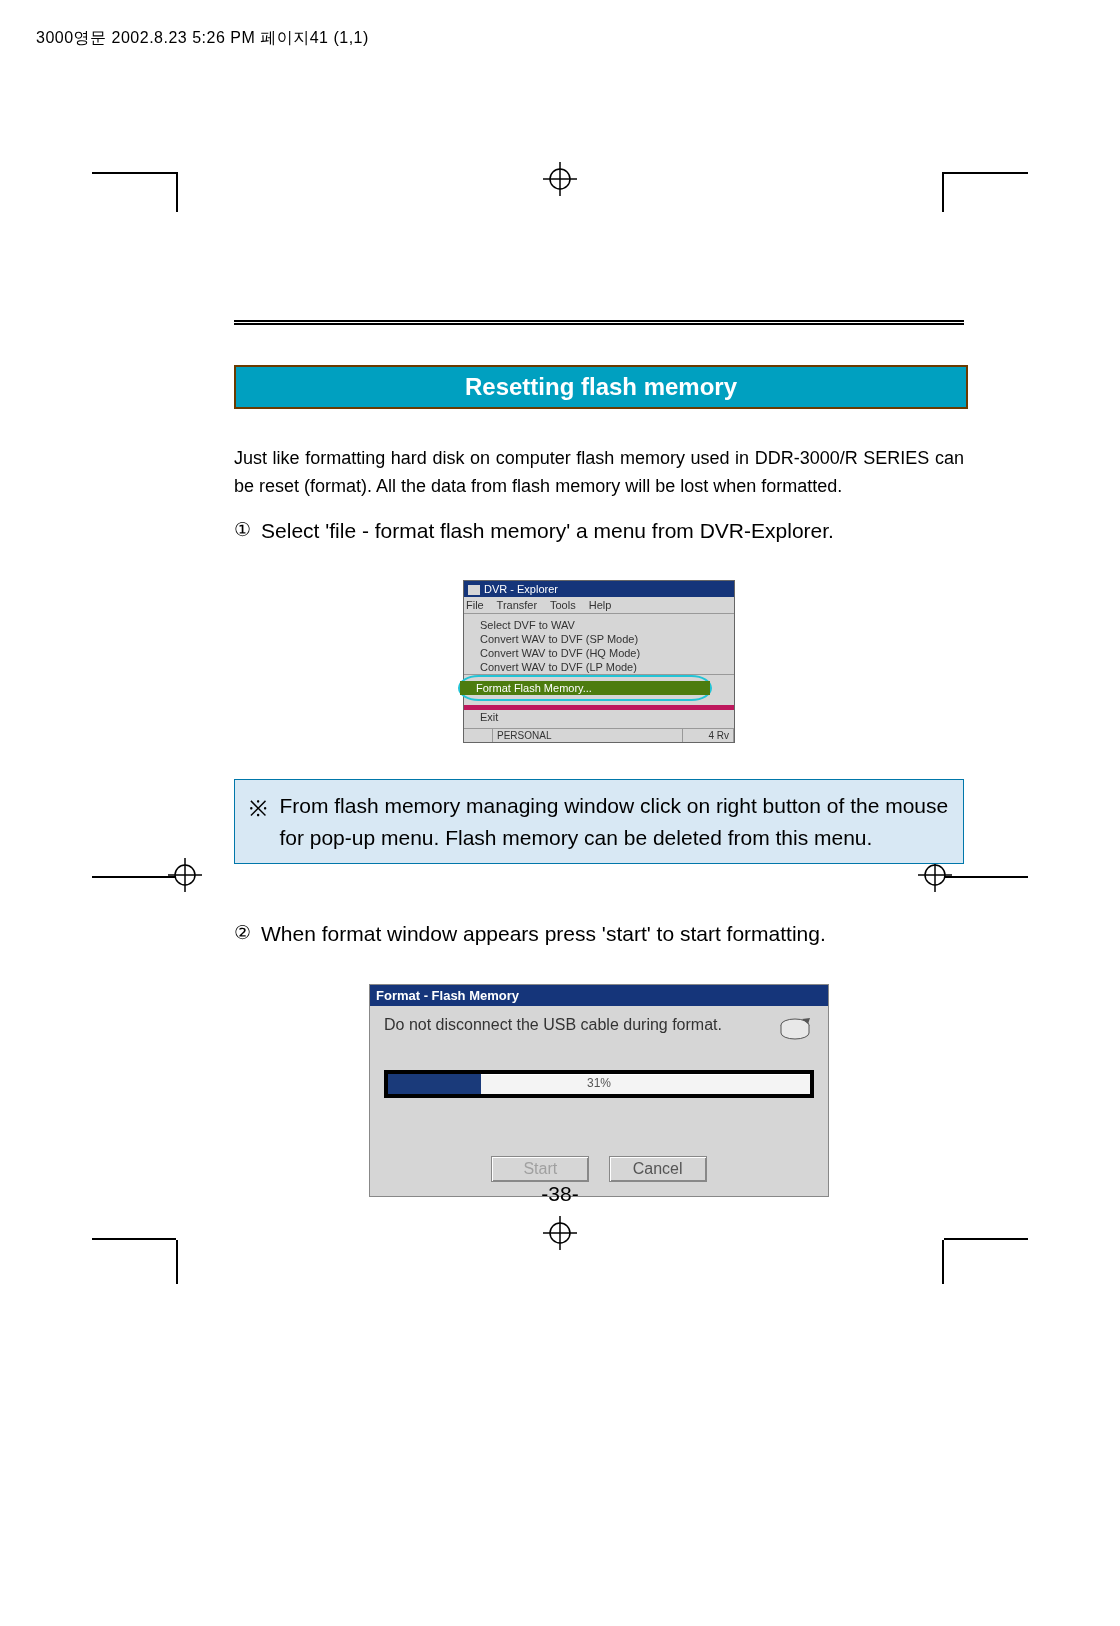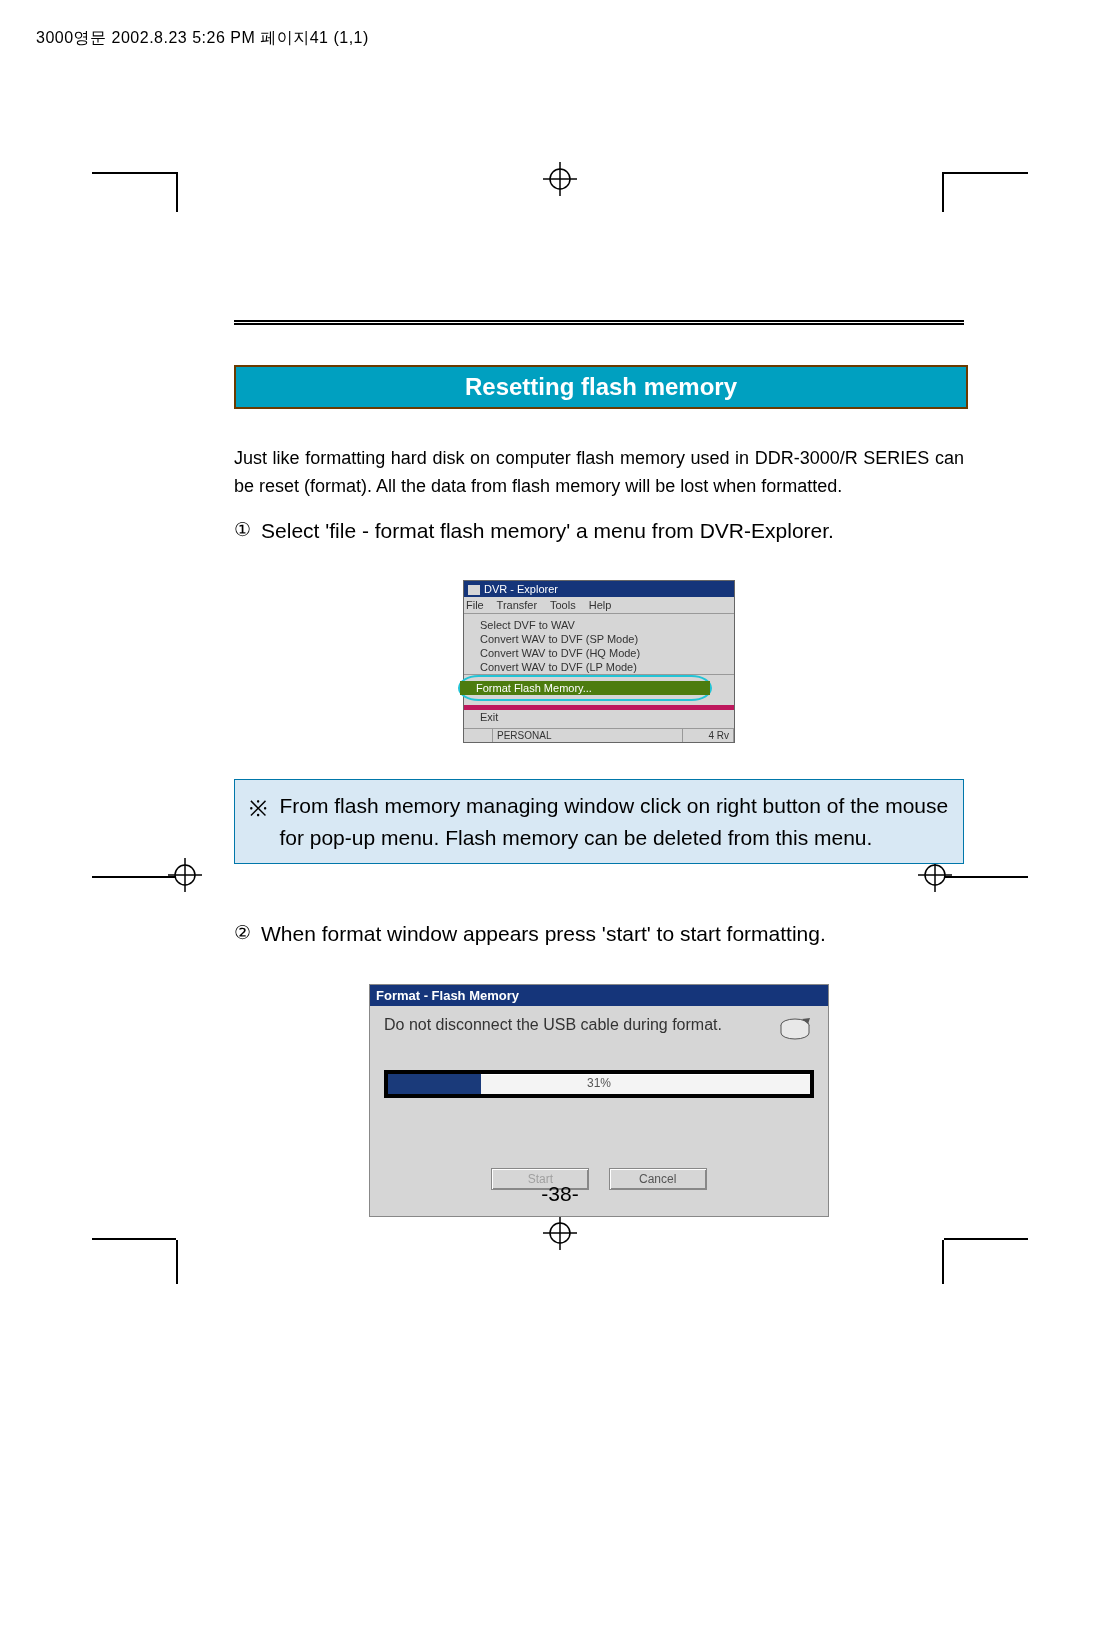--- a/index.html
+++ b/index.html
@@ -51,21 +51,21 @@
   
   .shot2{width:458px;margin:0 auto;border:1px solid #888;background:#d6d6d6;font-size:12px;color:#333;position:relative;padding-bottom:4px}
   .shot2-title{background:#15357a;color:#fff;padding:3px 6px;font-size:13px;font-weight:bold}
   .shot2-body{padding:10px 14px}
   .shot2-msg{font-size:16px;color:#333}
   .shot2-icon{position:absolute;right:16px;top:32px;width:34px;height:26px}
   .shot2-prog{margin-top:36px;border:4px solid #000000;background:#f4f4f4;height:20px;position:relative;box-shadow:inset 1px 1px 0 #fff}
   .shot2-prog::before{content:"";position:absolute;left:0;top:0;width:22%;height:100%;background:#1a3a7a}
   .shot2-pct{position:absolute;left:0;right:0;text-align:center;top:2px;font-size:12px;color:#555}
   .shot2-btns{text-align:center;margin-top:58px}
-  .shot2-btn{display:inline-block;width:96px;border:1px solid #888;background:#d6d6d6;padding:3px 0;margin:12px 8px;font-size:12px;color:#555;box-shadow:1px 1px 0 #fff inset, -1px -1px 0 #888 inset}
+  .shot2-btn{display:inline-block;width:96px;border:1px solid #888;background:#d6d6d6;padding:3px 0;margin:0 8px;font-size:16px;color:#555;box-shadow:1px 1px 0 #fff inset, -1px -1px 0 #888 inset}
   .shot2-btn.disabled{color:#a0a0a0}
   .pagenum{position:absolute;bottom:120px;left:0;right:0;text-align:center;font-size:21px}
 </style>
 </head>
 <body>
 
 <div class="page">
 
   <div class="print-header">3000영문   2002.8.23 5:26 PM  페이지41 (1,1)</div>
 

